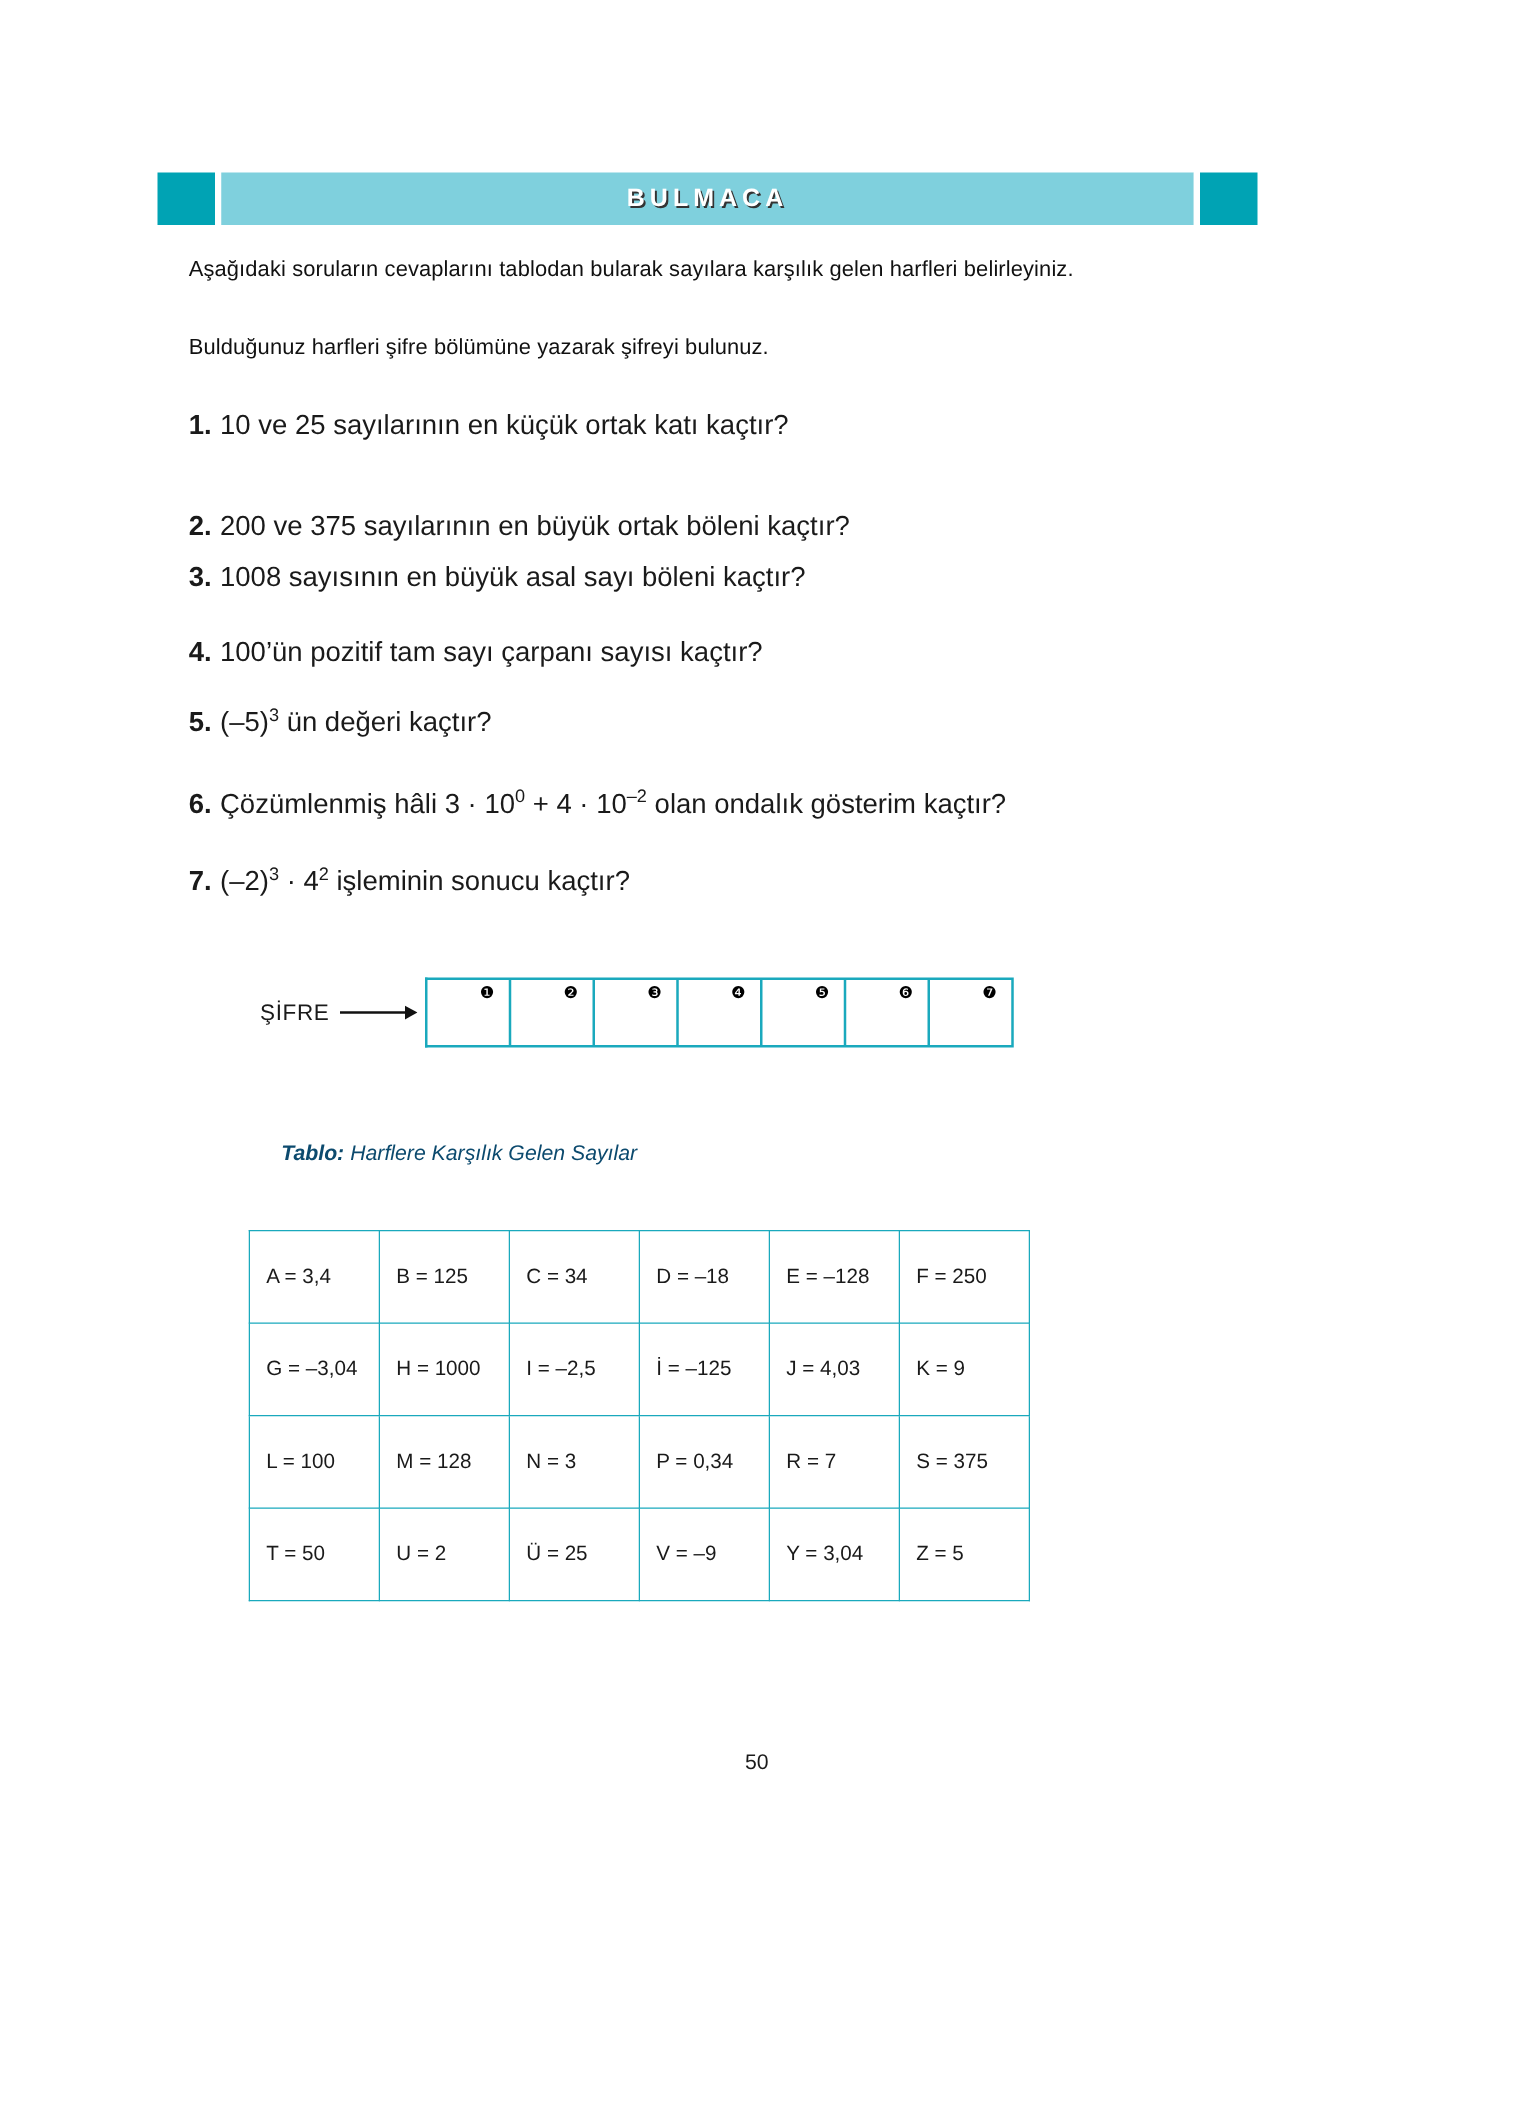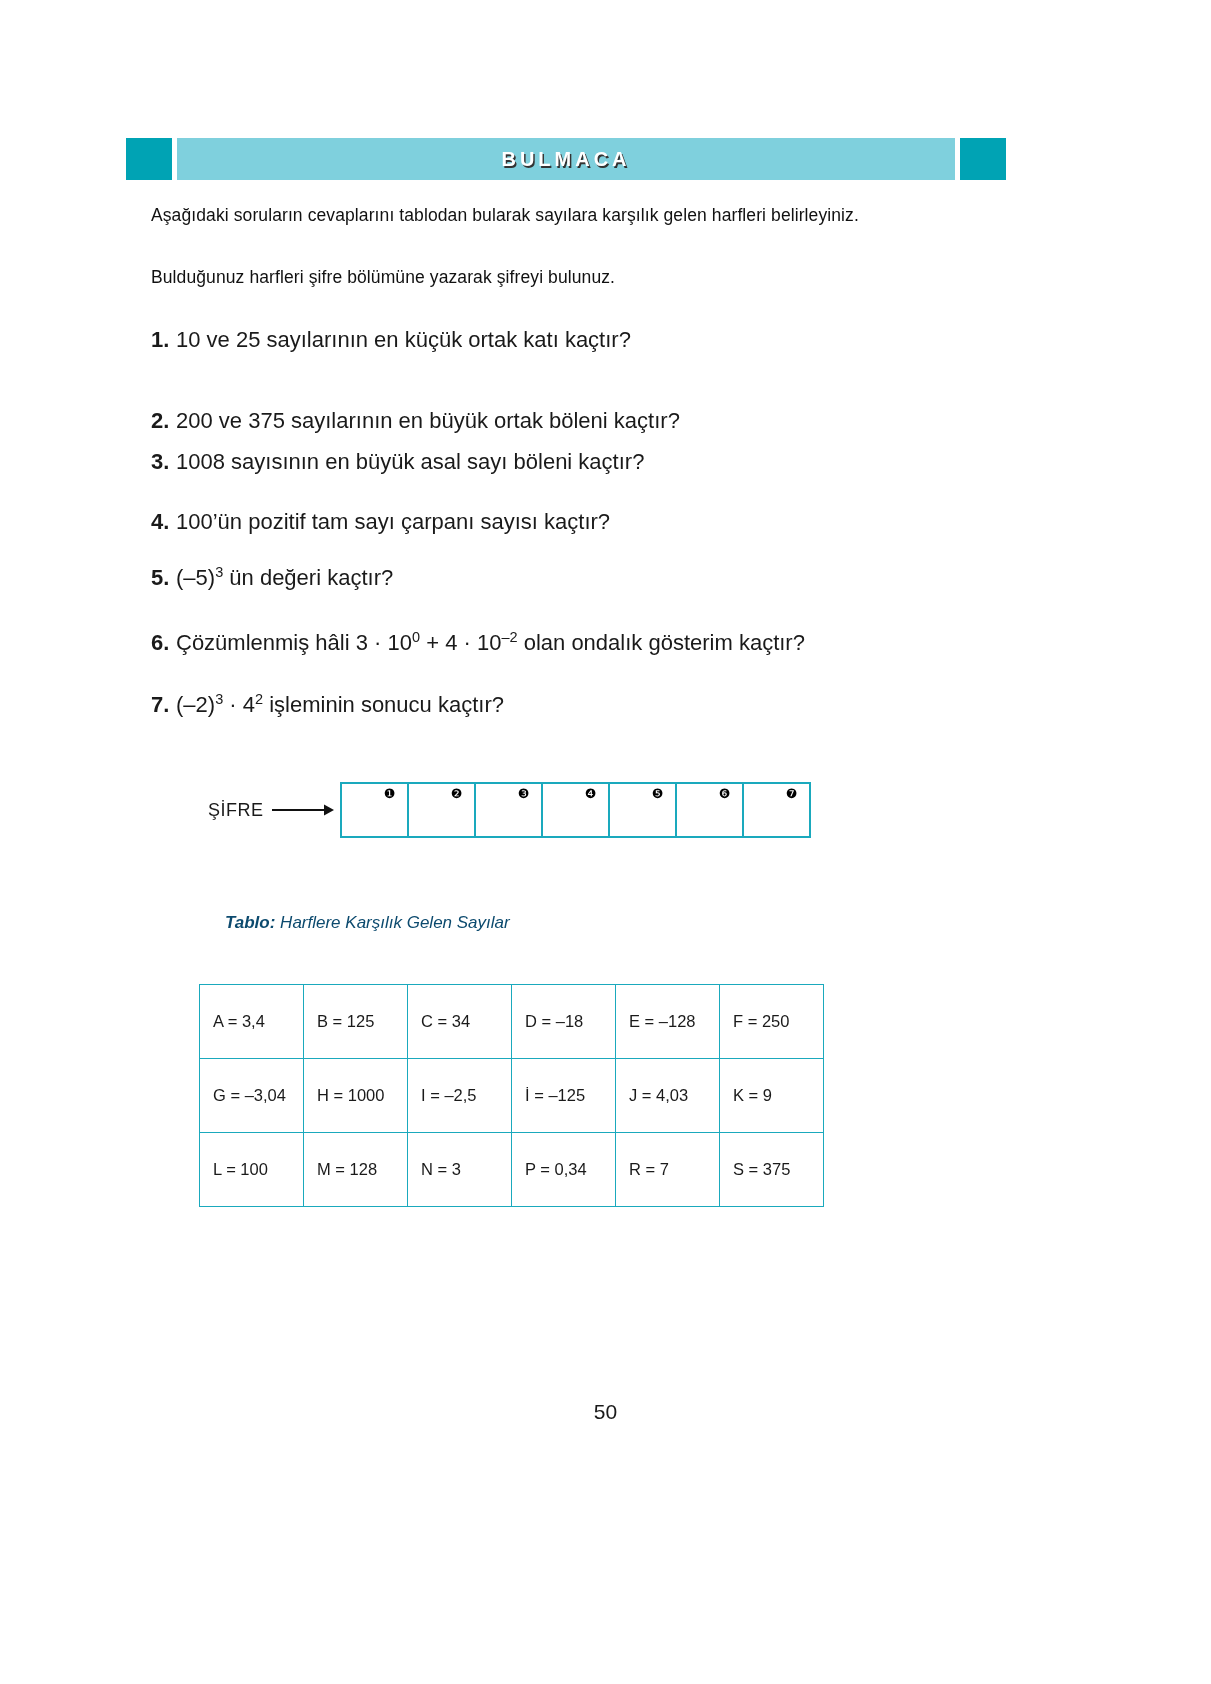--- a/index.html
+++ b/index.html
@@ -153,21 +153,21 @@
     box-sizing: border-box;
   }
 
   
   .page-number {
     position: absolute;
     left: 0;
     width: 1211px;
     top: 1400px;
     text-align: center;
-    font-size: 21px;
+    font-size: 17px;
     color: #1a1a1a;
   }
 </style>
 </head>
 <body>
 
 <div class="banner">
   <div class="banner-cap"></div>
   <div class="banner-gap"></div>
   <div class="banner-mid">
@@ -245,16 +245,24 @@
         <td>K = 9</td>
       </tr>
       <tr>
         <td>L = 100</td>
         <td>M = 128</td>
         <td>N = 3</td>
         <td>P = 0,34</td>
         <td>R = 7</td>
         <td>S = 375</td>
       </tr>
+      <tr>
+        <td>T = 50</td>
+        <td>U = 2</td>
+        <td>Ü = 25</td>
+        <td>V = –9</td>
+        <td>Y = 3,04</td>
+        <td>Z = 5</td>
+      </tr>
     </tbody>
 </table>
 
 <div class="page-number">50</div>
 
 </body></html>

